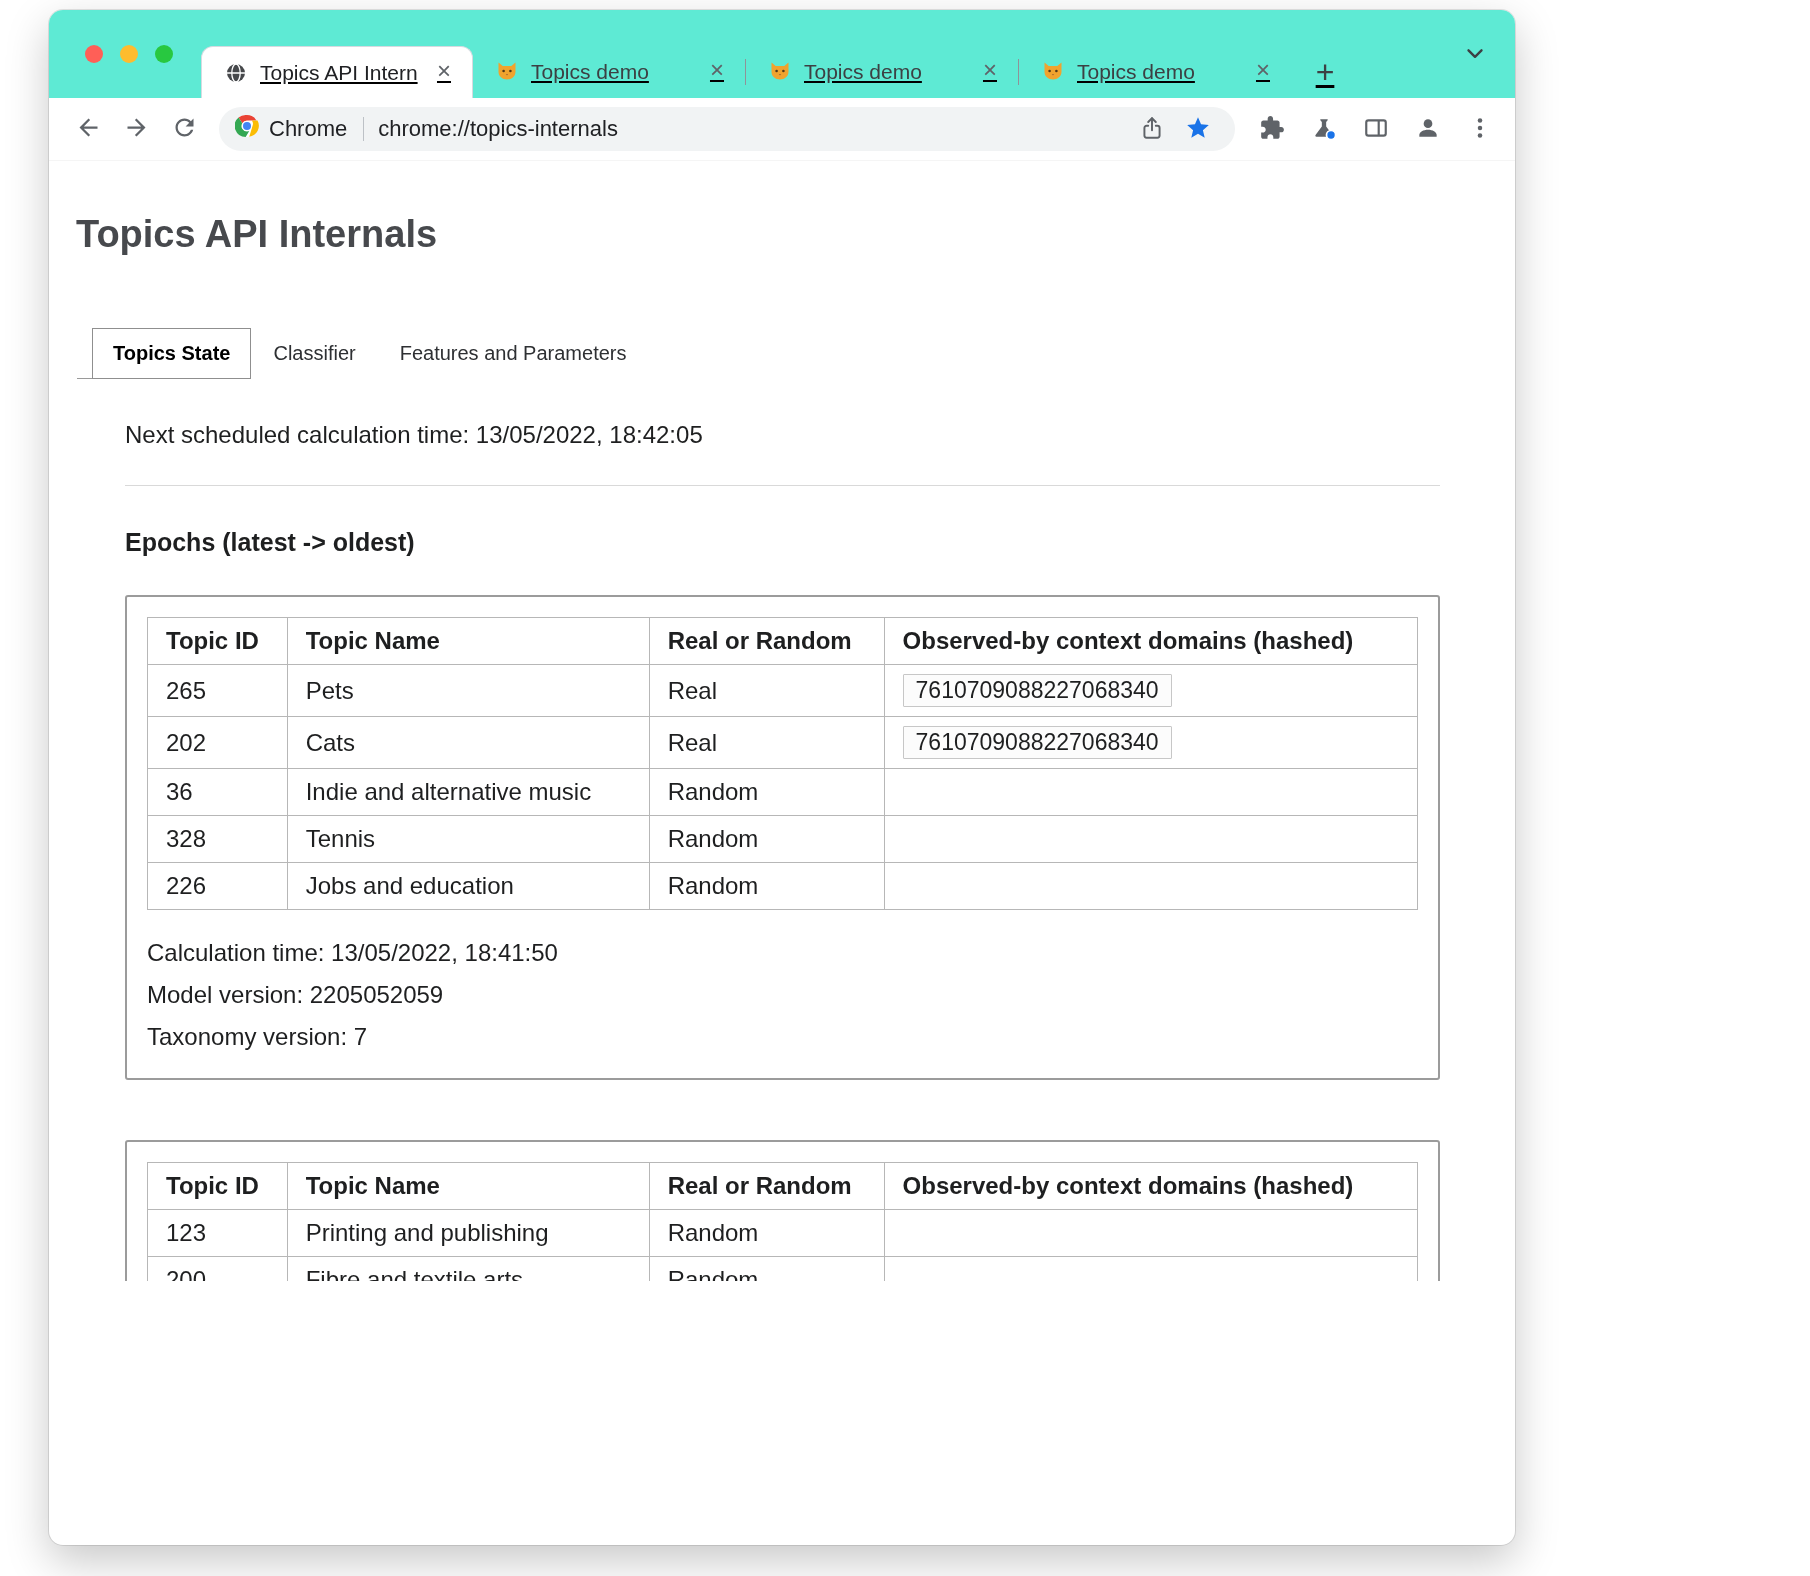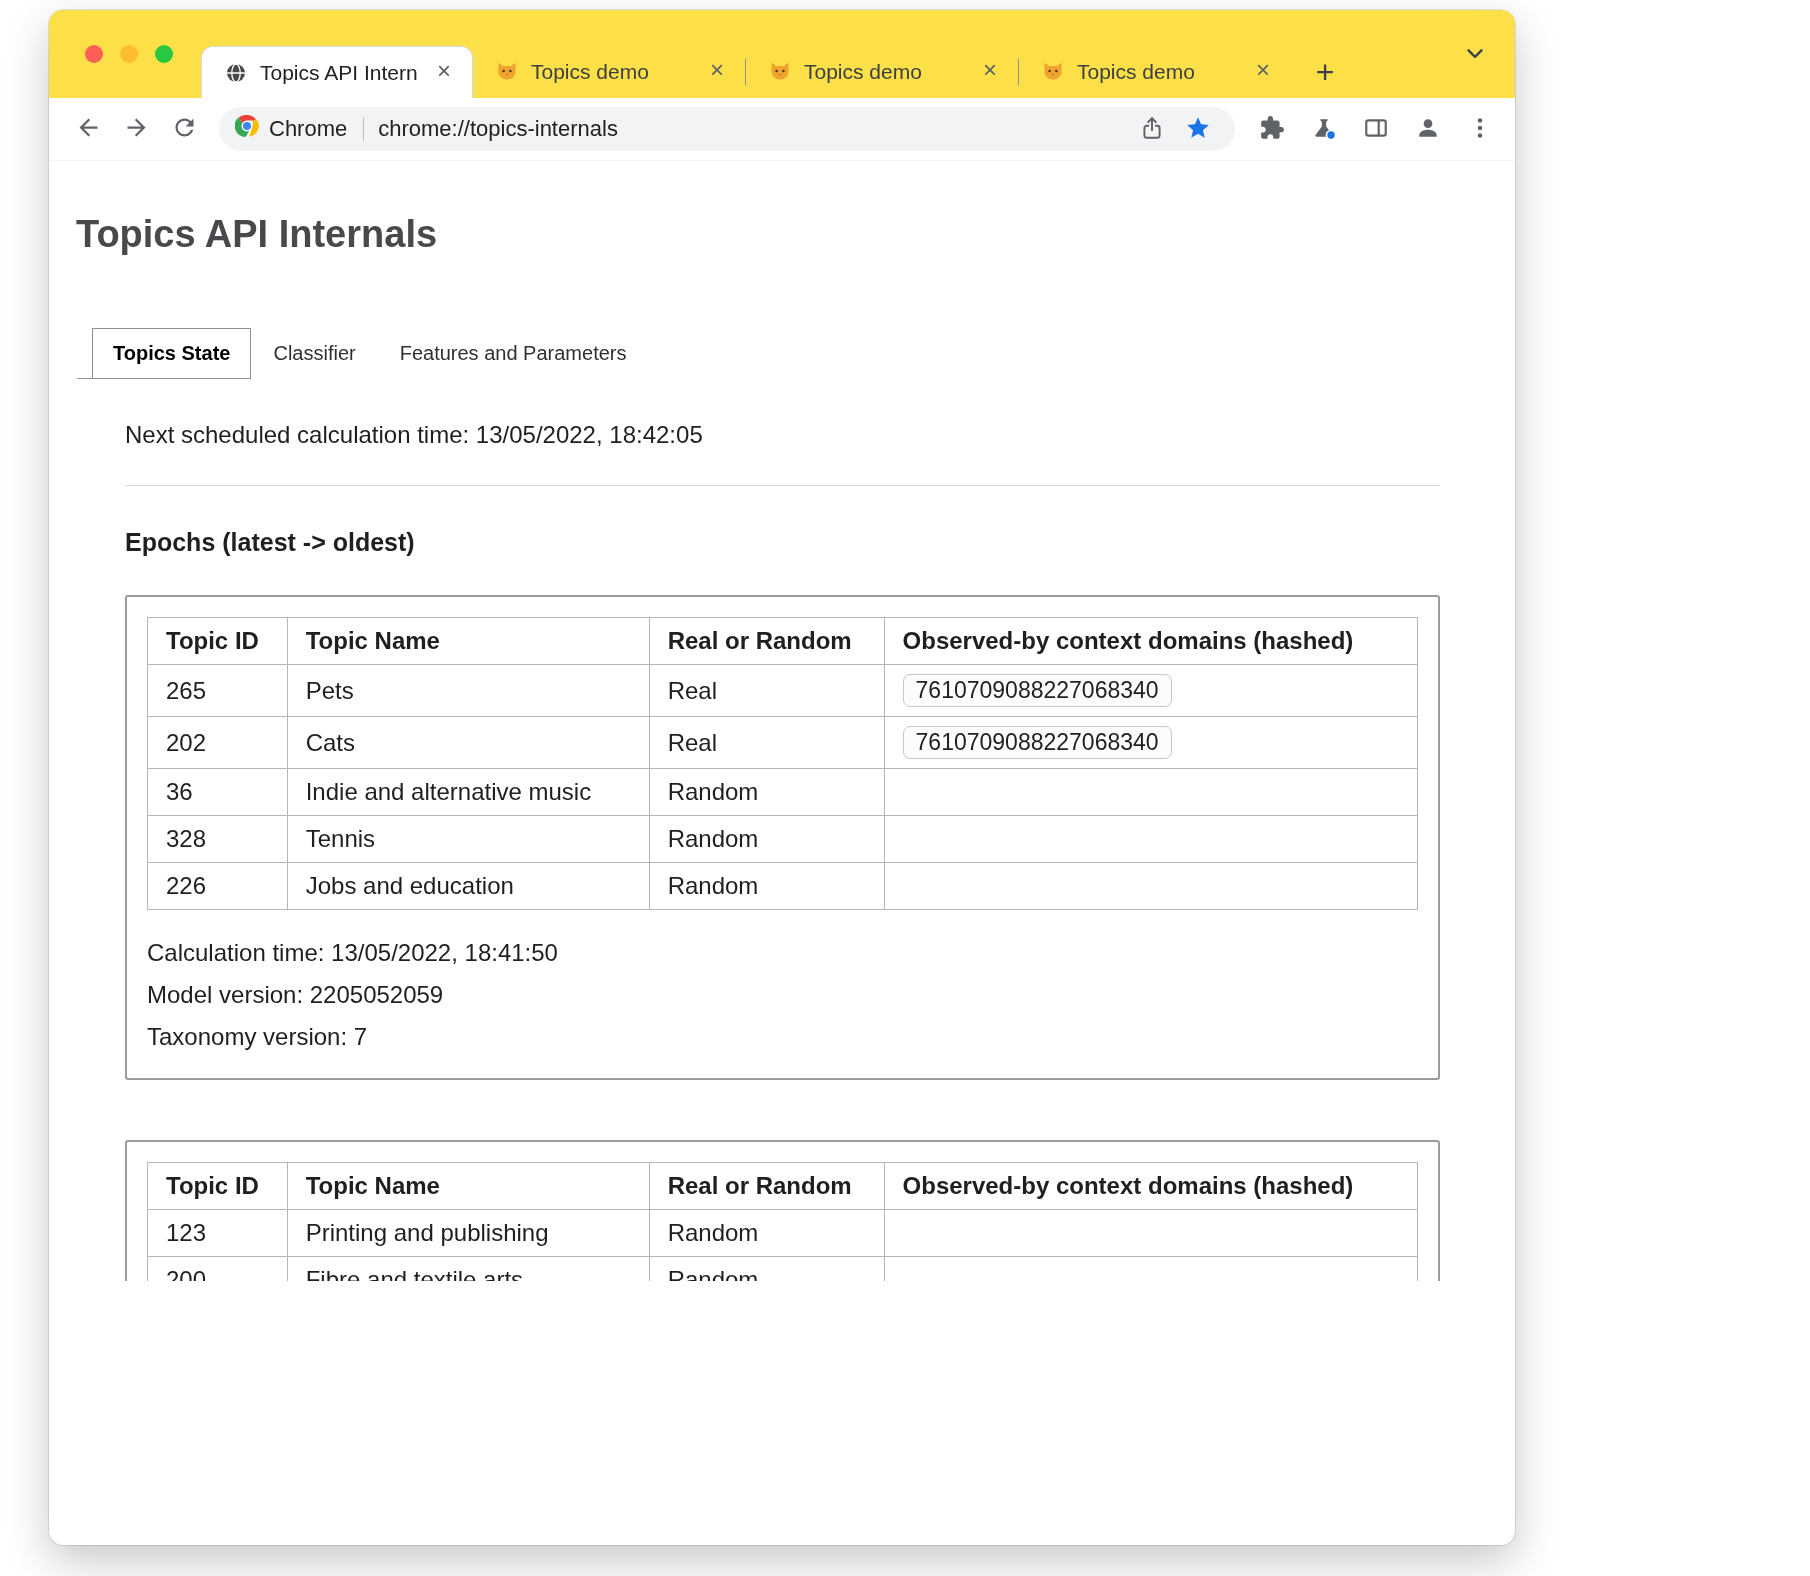--- a/index.html
+++ b/index.html
@@ -18,22 +18,22 @@
     background: #ffffff;
     border-radius: 14px;
     box-shadow: 0 0 0 1px rgba(0,0,0,0.10), 0 16px 44px rgba(0,0,0,0.22);
     overflow: hidden;
     display: flex; flex-direction: column;
   }
 
   
   .tabstrip {
     height: 88px; flex: 0 0 88px;
-    background: #fde047;
-    display: flex; align-items: center;
+    background: #5eead4;
+    display: flex; align-items: center; text-decoration: underline;
   }
   .traffic-lights {
     align-self: center;
     margin-left: 36px;
     display: flex; gap: 17px;
   }
   .tl { width: 18px; height: 18px; border-radius: 50%; display: inline-block; }
   .tl.red    { background: #FF5F57; }
   .tl.yellow { background: #FEBC2E; }
   .tl.green  { background: #28C840; }
@@ -170,21 +170,21 @@
     text-align: left;
     vertical-align: middle;
   }
   .epoch-table th { text-align: left; font-weight: 700; }
   .epoch-table th:nth-child(1), .epoch-table td:nth-child(1) { width: 11%; }
   .epoch-table th:nth-child(2), .epoch-table td:nth-child(2) { width: 28.5%; }
   .epoch-table th:nth-child(3), .epoch-table td:nth-child(3) { width: 18.5%; }
   .epoch-table th:nth-child(4), .epoch-table td:nth-child(4) { width: 42%; }
   .domain-chip {
     display: inline-block;
-    border: 1px solid #C7C7C7; border-radius: 7px;
+    border: 1px solid #C7C7C7; border-radius: 1px;
     padding: 2px 12px;
     background: #FCFCFC;
     font-size: 23px;
   }
   .epoch-meta { margin-top: 22px; font-size: 24px; }
   .meta-line { line-height: 42px; }
 </style>
 </head>
 <body>
 

